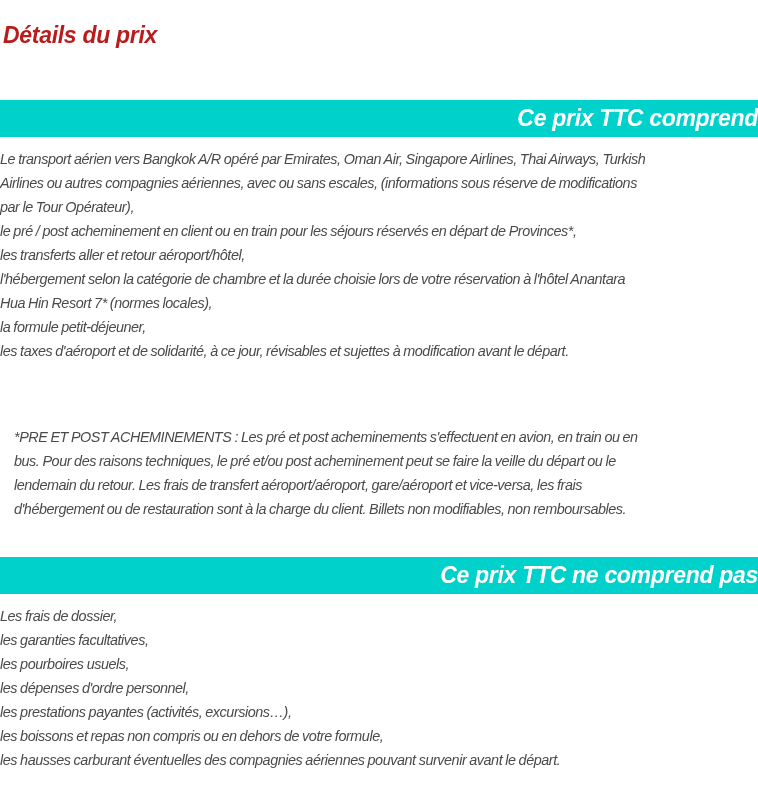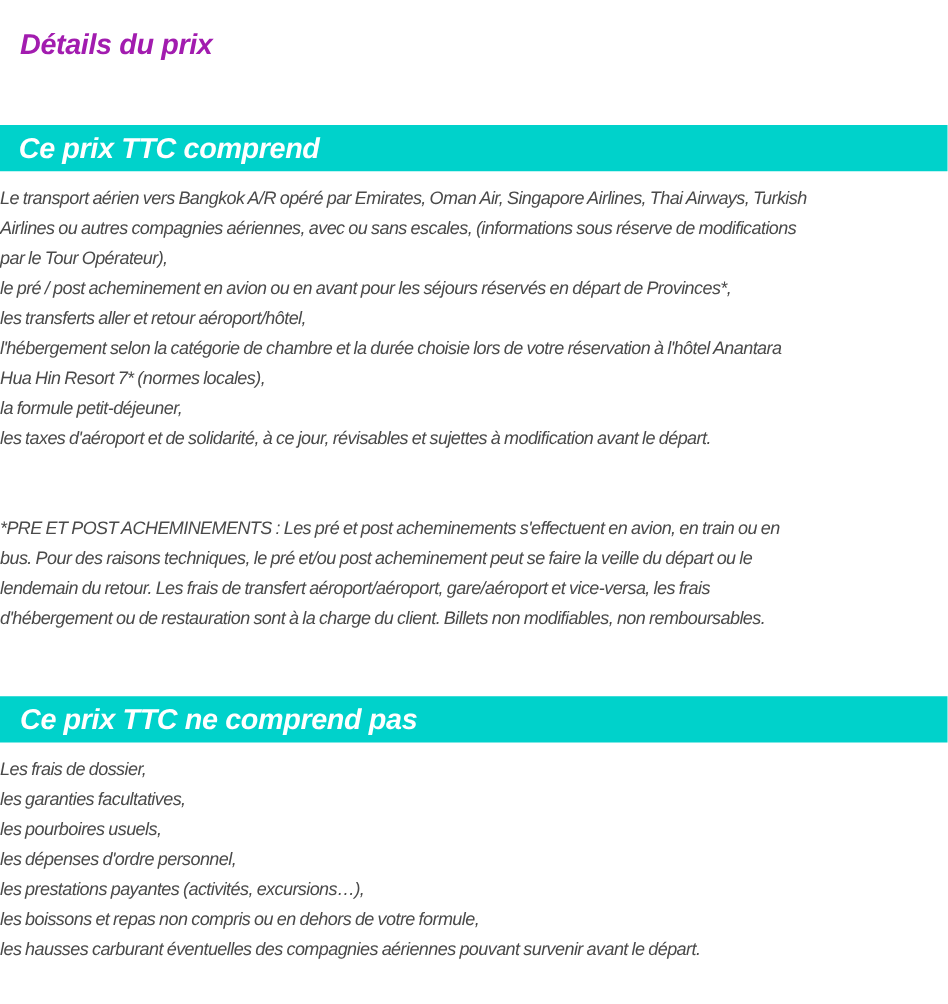--- a/index.html
+++ b/index.html
@@ -11,67 +11,68 @@
       width: 758px;
       height: 803px;
       overflow: hidden;
       position: relative;
       font-family: "Liberation Sans", "DejaVu Sans", sans-serif;
       font-style: italic;
       color: #4a4a4a;
     }
     .page-title {
       position: absolute;
-      left: 16px;
+      left: 3px;
       top: 19px;
       margin: 0;
       font-size: 23px;
       line-height: 32px;
       font-weight: bold;
-      color: #a21caf;
+      color: #b91c1c;
       letter-spacing: -0.3px;
     }
     .section-header {
       position: absolute;
       left: 0;
       width: 758px;
       height: 37px;
       background: #00d2cb;
       color: #ffffff;
       font-size: 23px;
       font-weight: bold;
       font-style: italic;
       line-height: 37px;
       box-sizing: border-box;
       padding-left: 15px;
       margin: 0;
       letter-spacing: -0.3px;
+      text-align: right;
     }
     .block {
       position: absolute;
       left: 0;
       width: 652px;
       font-size: 14.4px;
       line-height: 24px;
       letter-spacing: -0.45px;
       word-spacing: -0.5px;
     }
-    .block p { margin: 0; }
+    .block p { margin: 14px; }
     .line { display: block; }
   </style>
 </head>
 <body>
 
 <h1 class="page-title">Détails du prix</h1>
 
 <h2 class="section-header" style="top:100px;">Ce prix TTC comprend</h2>
 
 <div class="block" style="top:147px;">
   <span class="line">Le transport aérien vers Bangkok A/R opéré par Emirates, Oman Air, Singapore Airlines, Thai Airways, Turkish Airlines ou autres compagnies aériennes, avec ou sans escales, (informations sous réserve de modifications par le Tour Opérateur),</span>
-  <span class="line">le pré / post acheminement en avion ou en avant pour les séjours réservés en départ de Provinces*,</span>
+  <span class="line">le pré / post acheminement en client ou en train pour les séjours réservés en départ de Provinces*,</span>
   <span class="line">les transferts aller et retour aéroport/hôtel,</span>
   <span class="line">l'hébergement selon la catégorie de chambre et la durée choisie lors de votre réservation à l'hôtel Anantara Hua Hin Resort 7* (normes locales),</span>
   <span class="line">la formule petit-déjeuner,</span>
   <span class="line">les taxes d'aéroport et de solidarité, à ce jour, révisables et sujettes à modification avant le départ.</span>
 </div>
 
 <div class="block" style="top:411px;">
   <p>*PRE ET POST ACHEMINEMENTS : Les pré et post acheminements s'effectuent en avion, en train ou en bus. Pour des raisons techniques, le pré et/ou post acheminement peut se faire la veille du départ ou le lendemain du retour. Les frais de transfert aéroport/aéroport, gare/aéroport et vice-versa, les frais d'hébergement ou de restauration sont à la charge du client. Billets non modifiables, non remboursables.</p>
 </div>
 

